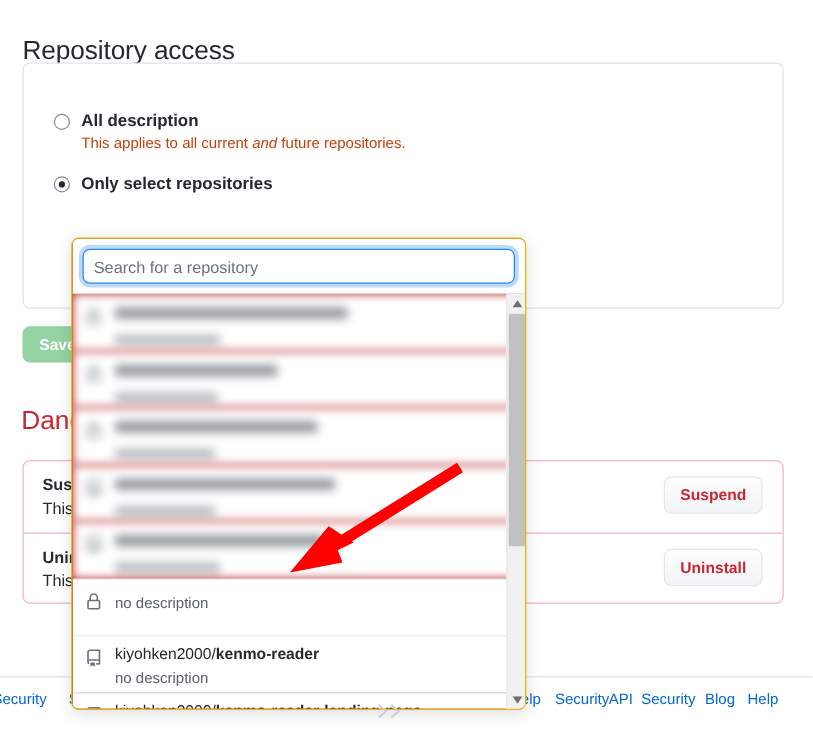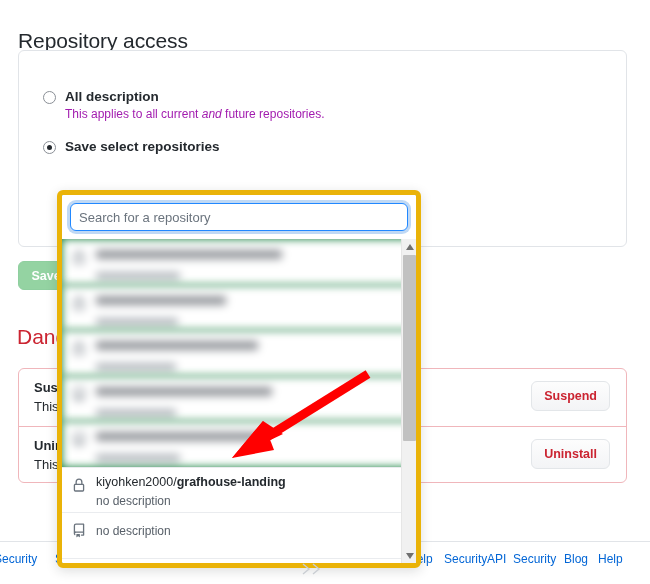--- a/index.html
+++ b/index.html
@@ -39,21 +39,21 @@
   .radio-dot.checked::after {
     content:""; position:absolute; left:3px; top:3px;
     width:5px; height:5px; border-radius:50%; background:#24292e;
   }
   .radio-label {
     position:absolute; left:22px; top:0;
     font-size:13.5px; font-weight:600; color:#24292e; white-space:nowrap;
   }
   .radio-sub {
     position:absolute; left:22px; top:18px;
-    font-size:12px; color:#a21caf; white-space:nowrap;
+    font-size:12px; color:#c2410c; white-space:nowrap;
   }
   .radio-sub i { font-style:italic; }
 
   
   #select-repos-button {
     position:absolute; left:57px; top:163px;
     height:27px; padding:0 9px;
     display:flex; align-items:center; gap:6px;
     border:1px solid #d5d8db; border-radius:6px;
     background:linear-gradient(#fdfdfd,#f1f2f4);
@@ -114,22 +114,22 @@
   #footer {
     position:absolute; left:0; top:552px; width:650px; height:24px;
     font-size:12px; color:#0366d6;
   }
   #footer span { position:absolute; white-space:nowrap; cursor:pointer; }
 
   
   #repo-dropdown {
     position:absolute; left:57px; top:190px;
     width:364px; height:378px;
-    background:#15803d;
-    border:5px solid #eab308; border-radius:6px;
+    background:#b91c1c;
+    border:1px solid #eab308; border-radius:6px;
     box-shadow:0 3px 12px rgba(27,31,35,0.15);
     overflow:hidden;
     z-index:20;
     padding-left:20px;
   }
   #repo-search-wrap {
     position:absolute; left:0; top:0; width:100%; height:44px;
     padding:8px; background:#fff;
   }
   #repo-search-input {
@@ -205,21 +205,21 @@
 <div id="access-card">
 
   <div class="radio-row" style="left:24px; top:38px;">
     <span class="radio-dot"></span>
     <span class="radio-label">All description</span>
     <span class="radio-sub"><span>This applies to all current </span><i>and</i><span> future repositories.</span></span>
   </div>
 
   <div class="radio-row" style="left:24px; top:88px;">
     <span class="radio-dot checked"></span>
-    <span class="radio-label">Save select repositories</span>
+    <span class="radio-label">Only select repositories</span>
   </div>
 
   <div id="select-repos-button">
     <span>
       <svg width="13" height="13" viewBox="0 0 16 16" fill="#24292e">
           <path d="M2 2.5A2.5 2.5 0 0 1 4.5 0h8.75a.75.75 0 0 1 .75.75v12.5a.75.75 0 0 1-.75.75h-2.5a.75.75 0 0 1 0-1.5h1.75v-2h-8a1 1 0 0 0-.714 1.7.75.75 0 1 1-1.072 1.05A2.495 2.495 0 0 1 2 11.5Zm10.5-1h-8a1 1 0 0 0-1 1v6.708A2.486 2.486 0 0 1 4.5 9h8ZM5 12.25a.25.25 0 0 1 .25-.25h3.5a.25.25 0 0 1 .25.25v3.25a.25.25 0 0 1-.4.2l-1.45-1.087a.249.249 0 0 0-.3 0L5.4 15.7a.25.25 0 0 1-.4-.2Z"></path>
         </svg>
     </span>
     <span>Select repositories</span>
     <span class="caret"></span>
@@ -312,30 +312,30 @@
       <div class="repo-name"><span class="blur-name" style="width:168px;"></span></div>
       <div class="repo-desc"><span class="blur-desc" style="width:84px;"></span></div>
     </div>
 
     <div class="repo-item">
       <span class="repo-icon">
         <svg width="14" height="15" viewBox="0 0 16 16" fill="#6a737d">
             <path d="M4 4a4 4 0 0 1 8 0v2h.25c.966 0 1.75.784 1.75 1.75v5.5A1.75 1.75 0 0 1 12.25 15h-8.5A1.75 1.75 0 0 1 2 13.25v-5.5C2 6.784 2.784 6 3.75 6H4Zm8.25 3.5h-8.5a.25.25 0 0 0-.25.25v5.5c0 .138.112.25.25.25h8.5a.25.25 0 0 0 .25-.25v-5.5a.25.25 0 0 0-.25-.25ZM10.5 6V4a2.5 2.5 0 1 0-5 0v2Z"></path>
           </svg>
       </span>
-      <div class="repo-name"><span>kiyohken2000/</span><b>grafhouse-landing</b></div>
       <div class="repo-desc">no description</div>
     </div>
 
     <div class="repo-item">
       <span class="repo-icon">
         <svg width="14" height="15" viewBox="0 0 16 16" fill="#6a737d">
             <path d="M2 2.5A2.5 2.5 0 0 1 4.5 0h8.75a.75.75 0 0 1 .75.75v12.5a.75.75 0 0 1-.75.75h-2.5a.75.75 0 0 1 0-1.5h1.75v-2h-8a1 1 0 0 0-.714 1.7.75.75 0 1 1-1.072 1.05A2.495 2.495 0 0 1 2 11.5Zm10.5-1h-8a1 1 0 0 0-1 1v6.708A2.486 2.486 0 0 1 4.5 9h8ZM5 12.25a.25.25 0 0 1 .25-.25h3.5a.25.25 0 0 1 .25.25v3.25a.25.25 0 0 1-.4.2l-1.45-1.087a.249.249 0 0 0-.3 0L5.4 15.7a.25.25 0 0 1-.4-.2Z"></path>
           </svg>
       </span>
+      <div class="repo-name"><span>kiyohken2000/</span><b>kenmo-reader</b></div>
       <div class="repo-desc">no description</div>
     </div>
 
     <div class="repo-item">
       <span class="repo-icon">
         <svg width="14" height="15" viewBox="0 0 16 16" fill="#6a737d">
             <path d="M2 2.5A2.5 2.5 0 0 1 4.5 0h8.75a.75.75 0 0 1 .75.75v12.5a.75.75 0 0 1-.75.75h-2.5a.75.75 0 0 1 0-1.5h1.75v-2h-8a1 1 0 0 0-.714 1.7.75.75 0 1 1-1.072 1.05A2.495 2.495 0 0 1 2 11.5Zm10.5-1h-8a1 1 0 0 0-1 1v6.708A2.486 2.486 0 0 1 4.5 9h8ZM5 12.25a.25.25 0 0 1 .25-.25h3.5a.25.25 0 0 1 .25.25v3.25a.25.25 0 0 1-.4.2l-1.45-1.087a.249.249 0 0 0-.3 0L5.4 15.7a.25.25 0 0 1-.4-.2Z"></path>
           </svg>
       </span>
       <div class="repo-name"><span>kiyohken2000/</span><b>kenmo-reader-landing-page</b></div>

